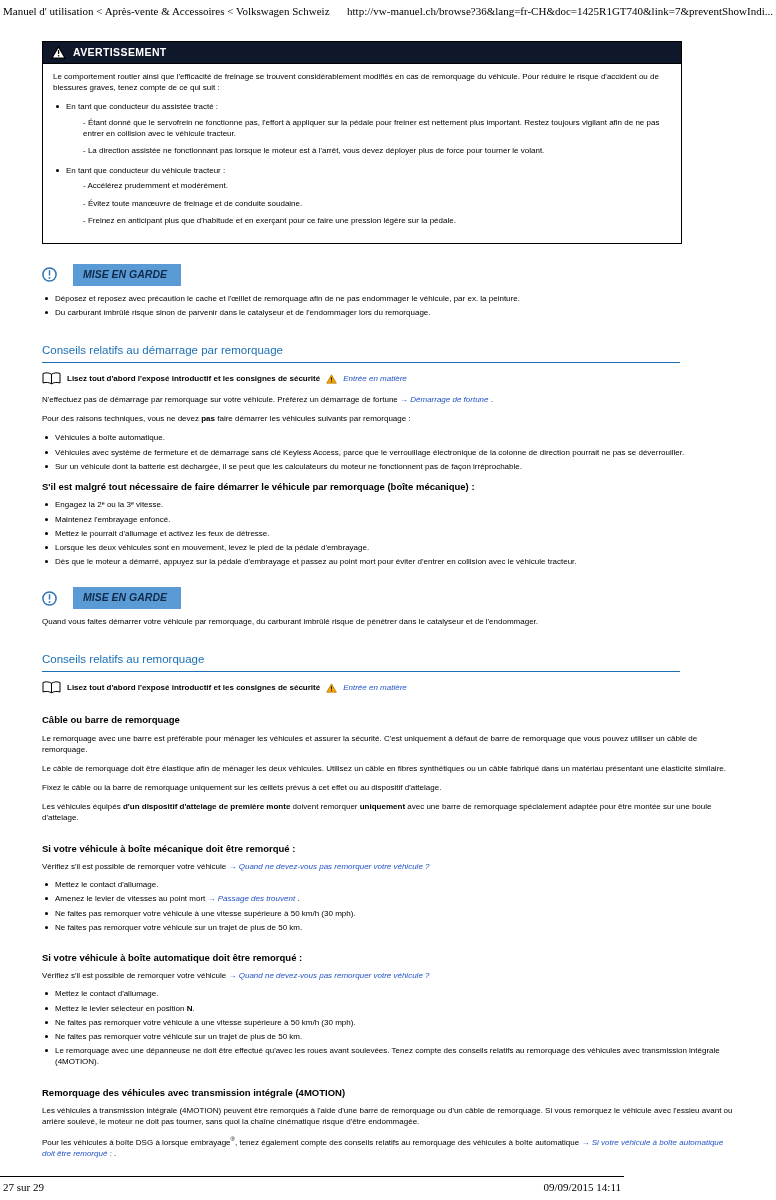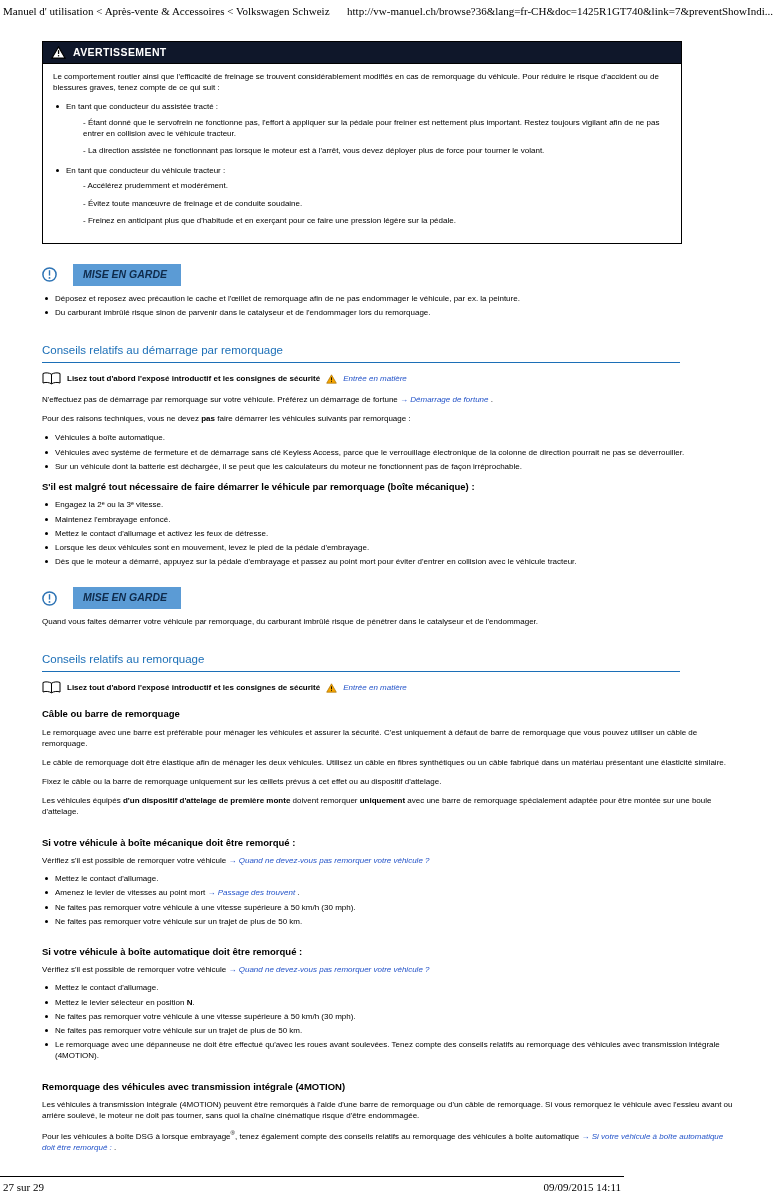--- a/index.html
+++ b/index.html
@@ -31,21 +31,21 @@
        font-size:10.5px;padding:3px 14px 4px 10px}
   .icon{display:inline-flex;align-items:center;flex:0 0 auto}
 
   .blue-heading{color:#1c6fb7;font-weight:normal;font-size:11.5px;margin:24px 0 9px 0;
        padding-bottom:4px;border-bottom:1px solid #1c6fb7;width:638px}
   .readfirst{display:flex;align-items:center;gap:6px;margin:0 0 9px 0}
   .rf-text{font-weight:bold}
   .link{color:#2353c8;font-style:italic;text-decoration:none;cursor:pointer}
   .subheading{font-size:9.5px;font-weight:bold;margin:18px 0 6px 0}
   .mt-sm{margin-top:3px}
-  .mt-md{margin-top:13px}
+  .mt-md{margin-top:19px}
   .check{margin-bottom:7px}
   .caution-text{margin-top:2px}
   sup{font-size:6px;vertical-align:super}
   b{font-weight:bold}
 
   .page-footer{position:absolute;left:0;bottom:5px;width:624px;box-sizing:border-box;
        border-top:1px solid #000;display:flex;justify-content:space-between;
        font-family:"Liberation Serif",serif;font-size:11px;padding:3px 3px 0 3px;background:#fff}
 </style>
 </head>
@@ -135,21 +135,21 @@
     <ul class="dots">
       <li><span>Véhicules à boîte automatique.</span></li>
       <li><span>Véhicules avec système de fermeture et de démarrage sans clé Keyless Access, parce que le verrouillage électronique de la colonne de direction pourrait ne pas se déverrouiller.</span></li>
       <li><span>Sur un véhicule dont la batterie est déchargée, il se peut que les calculateurs du moteur ne fonctionnent pas de façon irréprochable.</span></li>
     </ul>
 
     <h3 class="subheading mt-sm">S'il est malgré tout nécessaire de faire démarrer le véhicule par remorquage (boîte mécanique) :</h3>
     <ul class="dots">
       <li><span>Engagez la 2ᵉ ou la 3ᵉ vitesse.</span></li>
       <li><span>Maintenez l'embrayage enfoncé.</span></li>
-      <li><span>Mettez le contact d'allumage et activez les feux de détresse.</span></li>
+      <li><span>Mettez le pourrait d'allumage et activez les feux de détresse.</span></li>
       <li><span>Lorsque les deux véhicules sont en mouvement, levez le pied de la pédale d'embrayage.</span></li>
       <li><span>Dès que le moteur a démarré, appuyez sur la pédale d'embrayage et passez au point mort pour éviter d'entrer en collision avec le véhicule tracteur.</span></li>
     </ul>
 
     <div class="caution-head">
       <span class="icon">
         <svg width="15" height="15" viewBox="0 0 15 15">
             <circle cx="7.5" cy="7.5" r="6.6" fill="#fff" stroke="#2e74b5" stroke-width="1.5"></circle>
             <rect x="6.8" y="3.2" width="1.4" height="5.4" fill="#2e74b5"></rect>
             <circle cx="7.5" cy="10.9" r=".95" fill="#2e74b5"></circle>

